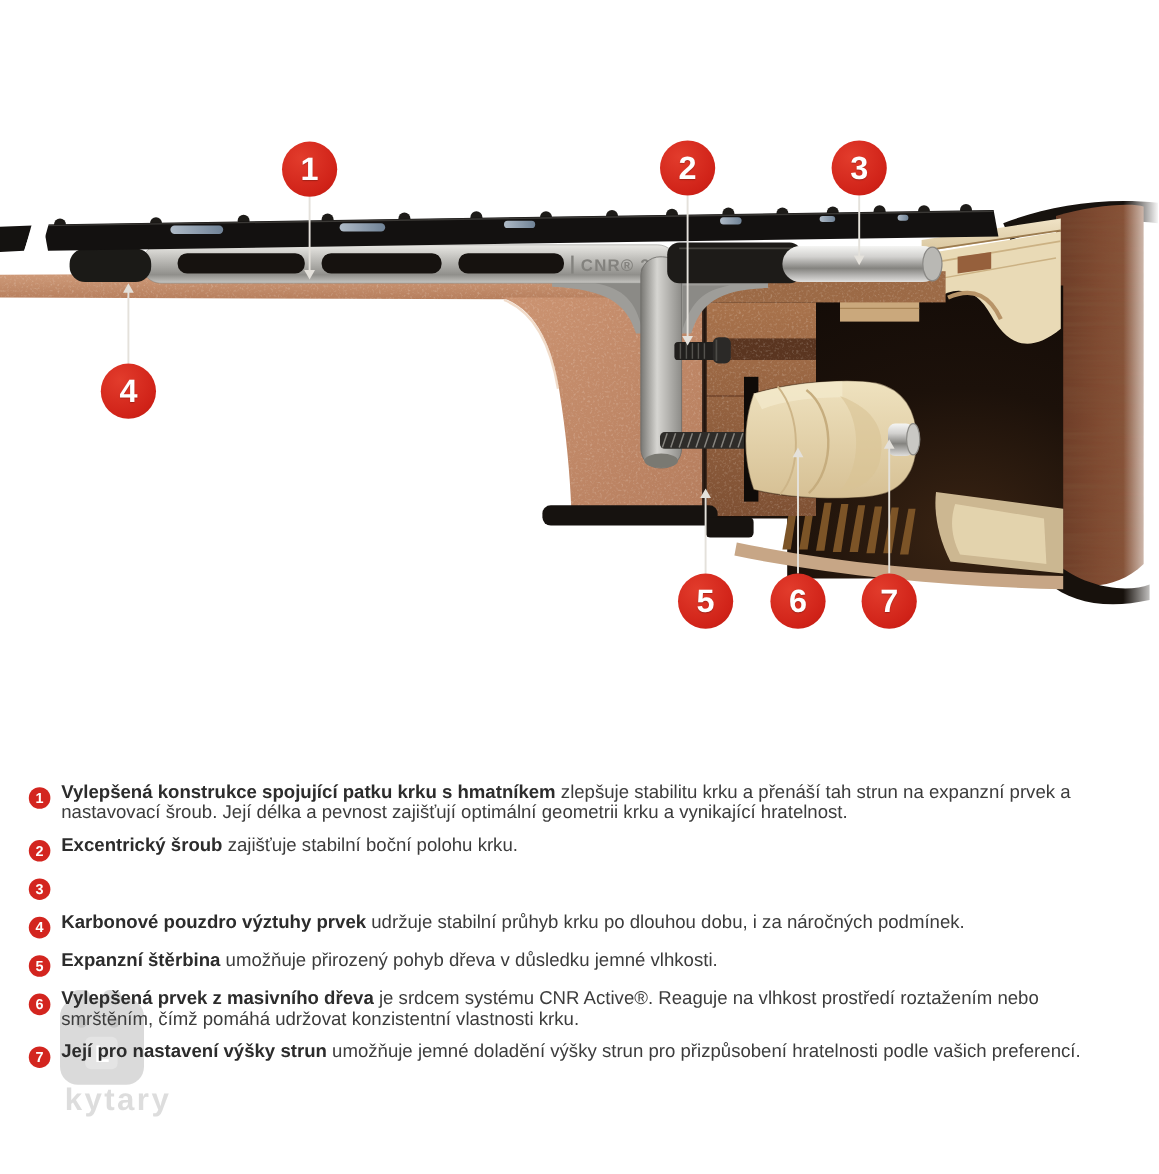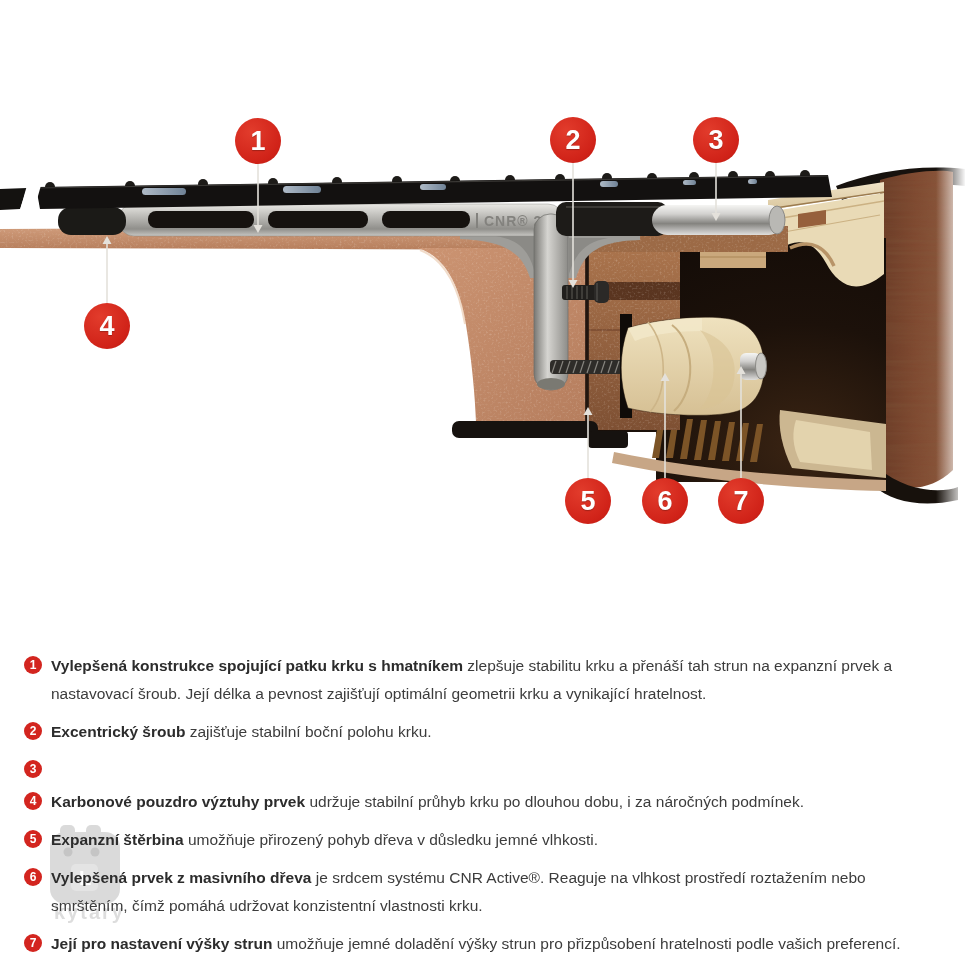--- a/index.html
+++ b/index.html
@@ -7,30 +7,30 @@
          font-family:"Liberation Sans",sans-serif;}
   .diagram{position:absolute;left:0;top:0;width:966px;height:620px;}
   .diagram svg{position:absolute;left:0;top:0;}
   
   .callout{position:absolute;width:46px;height:46px;border-radius:50%;
            background:radial-gradient(circle at 35% 30%, #e23c2c 0%, #d02218 70%, #b71b12 100%);
            color:#fff;font-weight:bold;font-size:27px;display:flex;align-items:center;justify-content:center;
            text-shadow:0 1px 1px rgba(0,0,0,.25);}
   
   .watermark{position:absolute;left:48px;top:823px;width:160px;height:105px;opacity:.55;}
-  .wm-word{position:absolute;left:6px;top:78px;font-size:20px;letter-spacing:2px;color:#c2c2c2;font-weight:bold;}
+  .wm-word{position:absolute;left:6px;top:78px;font-size:26px;letter-spacing:2px;color:#c2c2c2;font-weight:bold;}
   
   .legend{position:absolute;left:24px;top:652px;width:912px;}
   .legend-row{display:flex;align-items:flex-start;margin-bottom:10px;}
   .legend-row.mt2{margin-top:2px;}
   .legend-row.mt8{margin-top:8px;}
   .lnum{flex:0 0 auto;width:18px;height:18px;border-radius:50%;background:#d3251f;color:#fff;
         font-size:12px;font-weight:bold;display:flex;align-items:center;justify-content:center;
         margin-right:9px;margin-top:4px;}
-  .ltext{font-size:15.5px;line-height:28px;color:#3c3c3c;margin:0;}
+  .ltext{font-size:15.5px;line-height:17px;color:#3c3c3c;margin:0;}
   .ltext b{color:#2c2c2c;}
 </style>
 </head>
 <body>
 
 <div class="stage">
 
   <div class="diagram">
     <svg width="966" height="620" viewBox="0 0 966 620">
       <defs>

